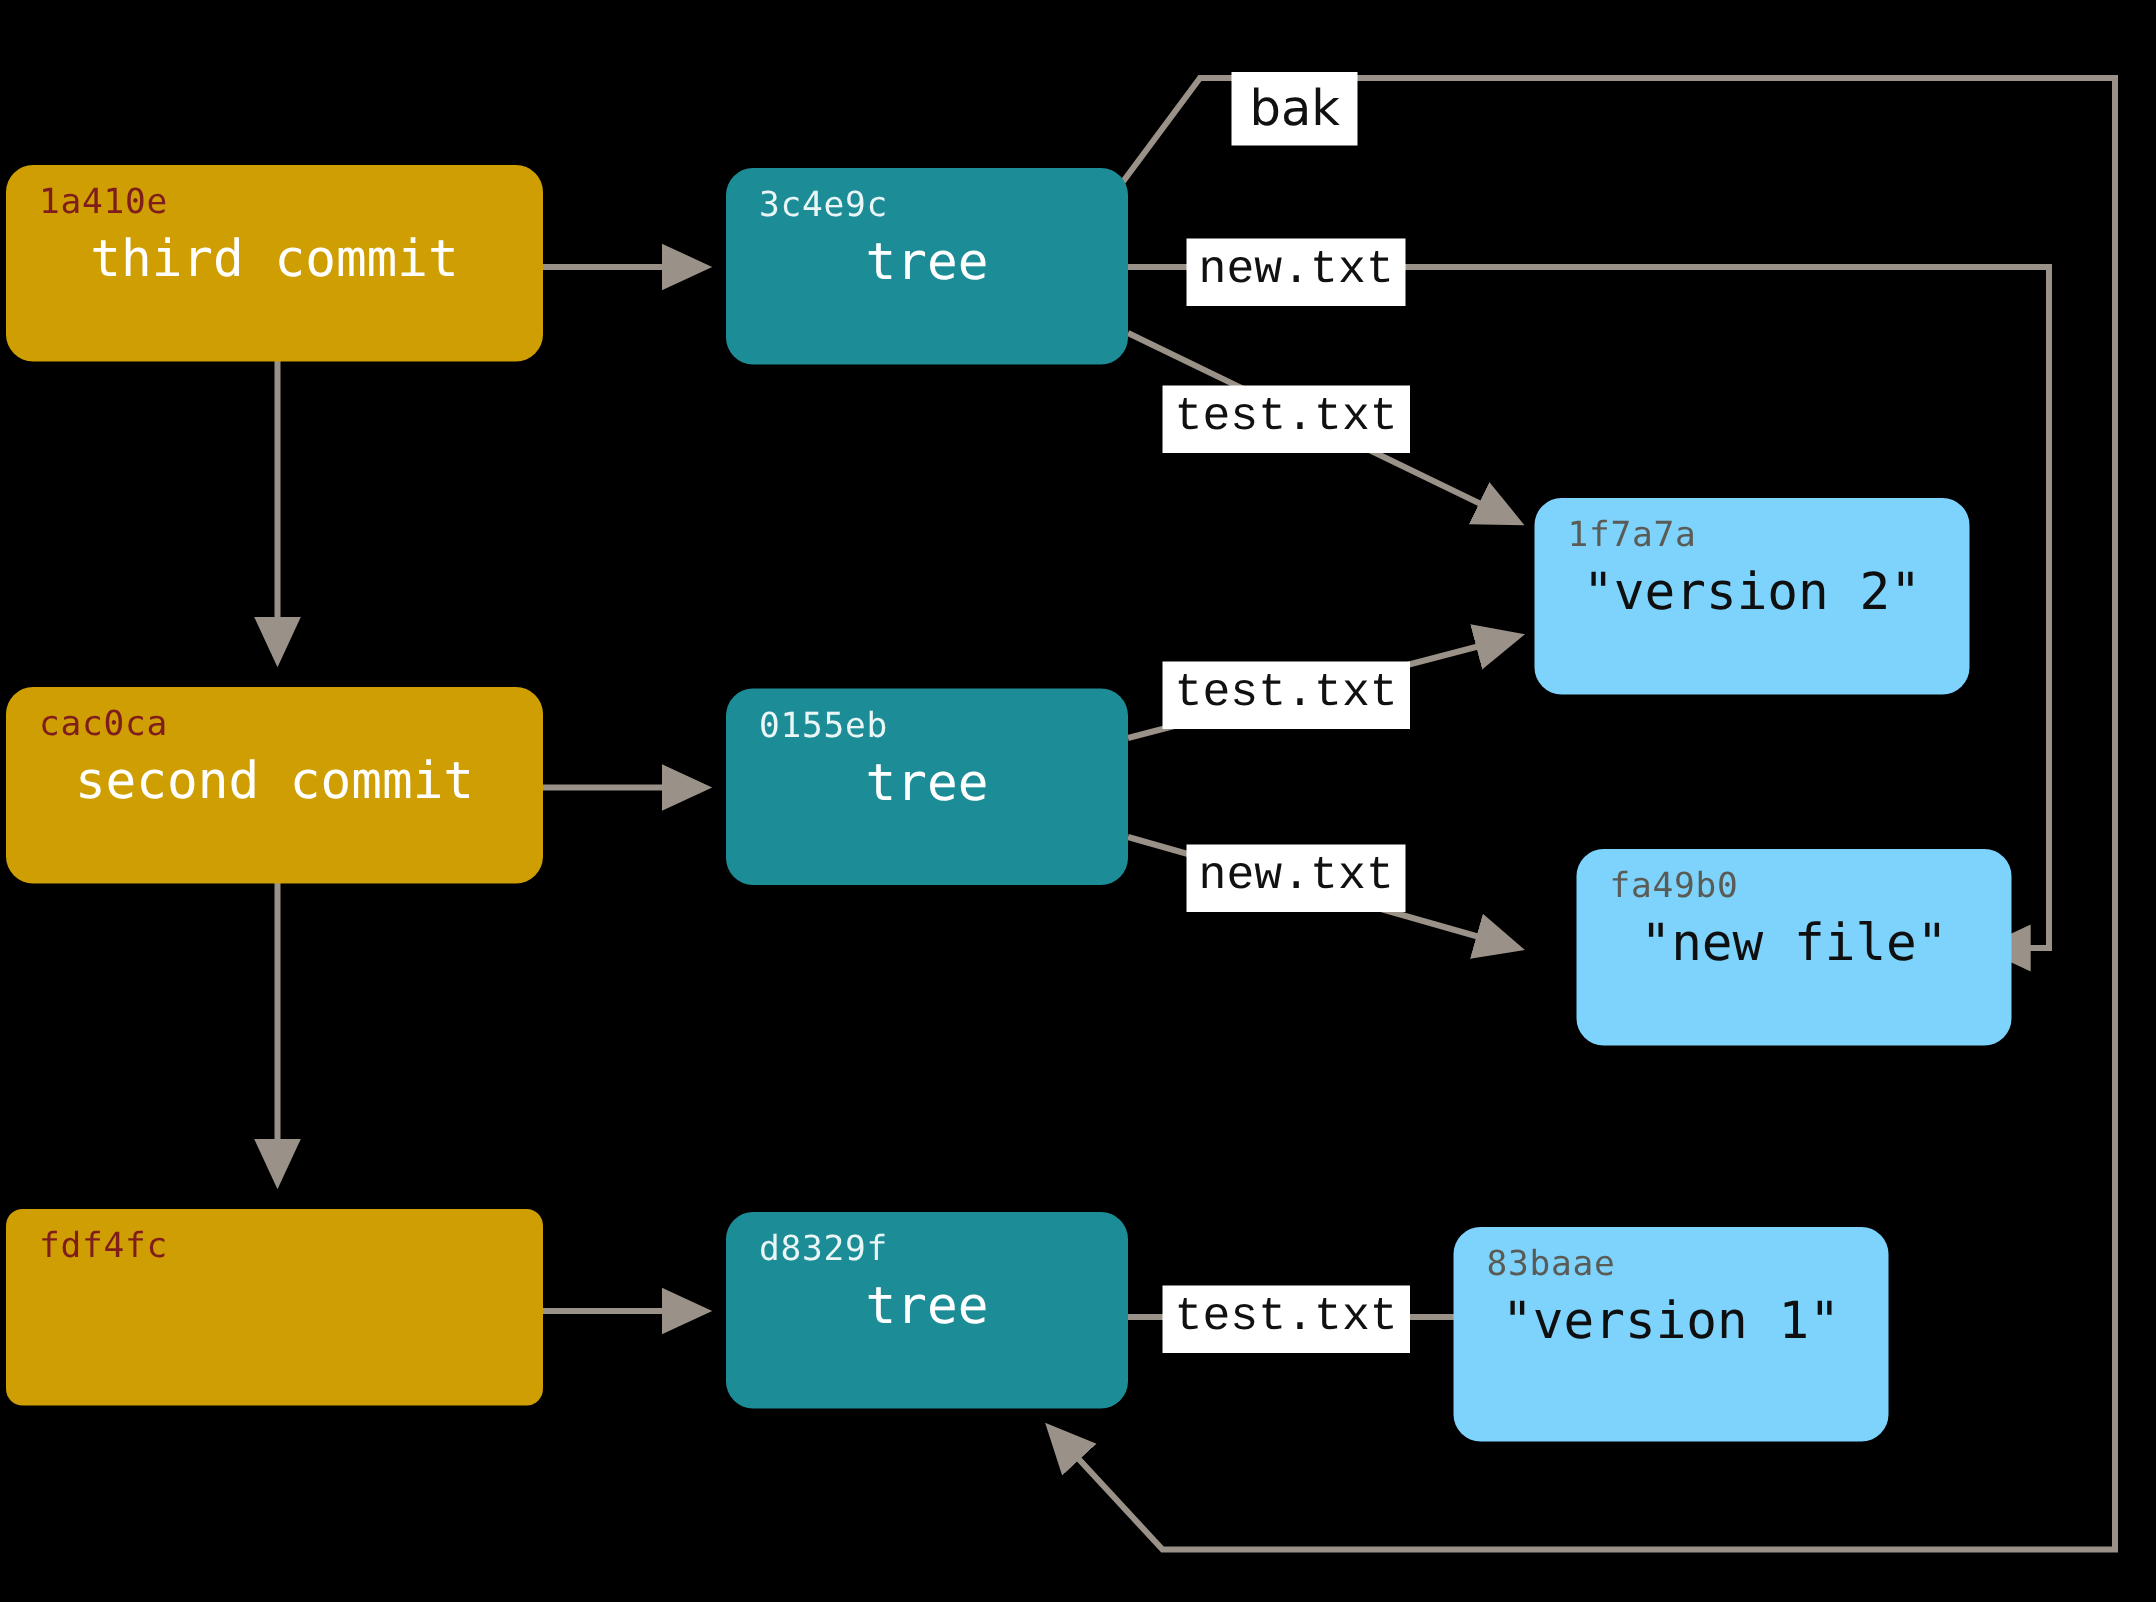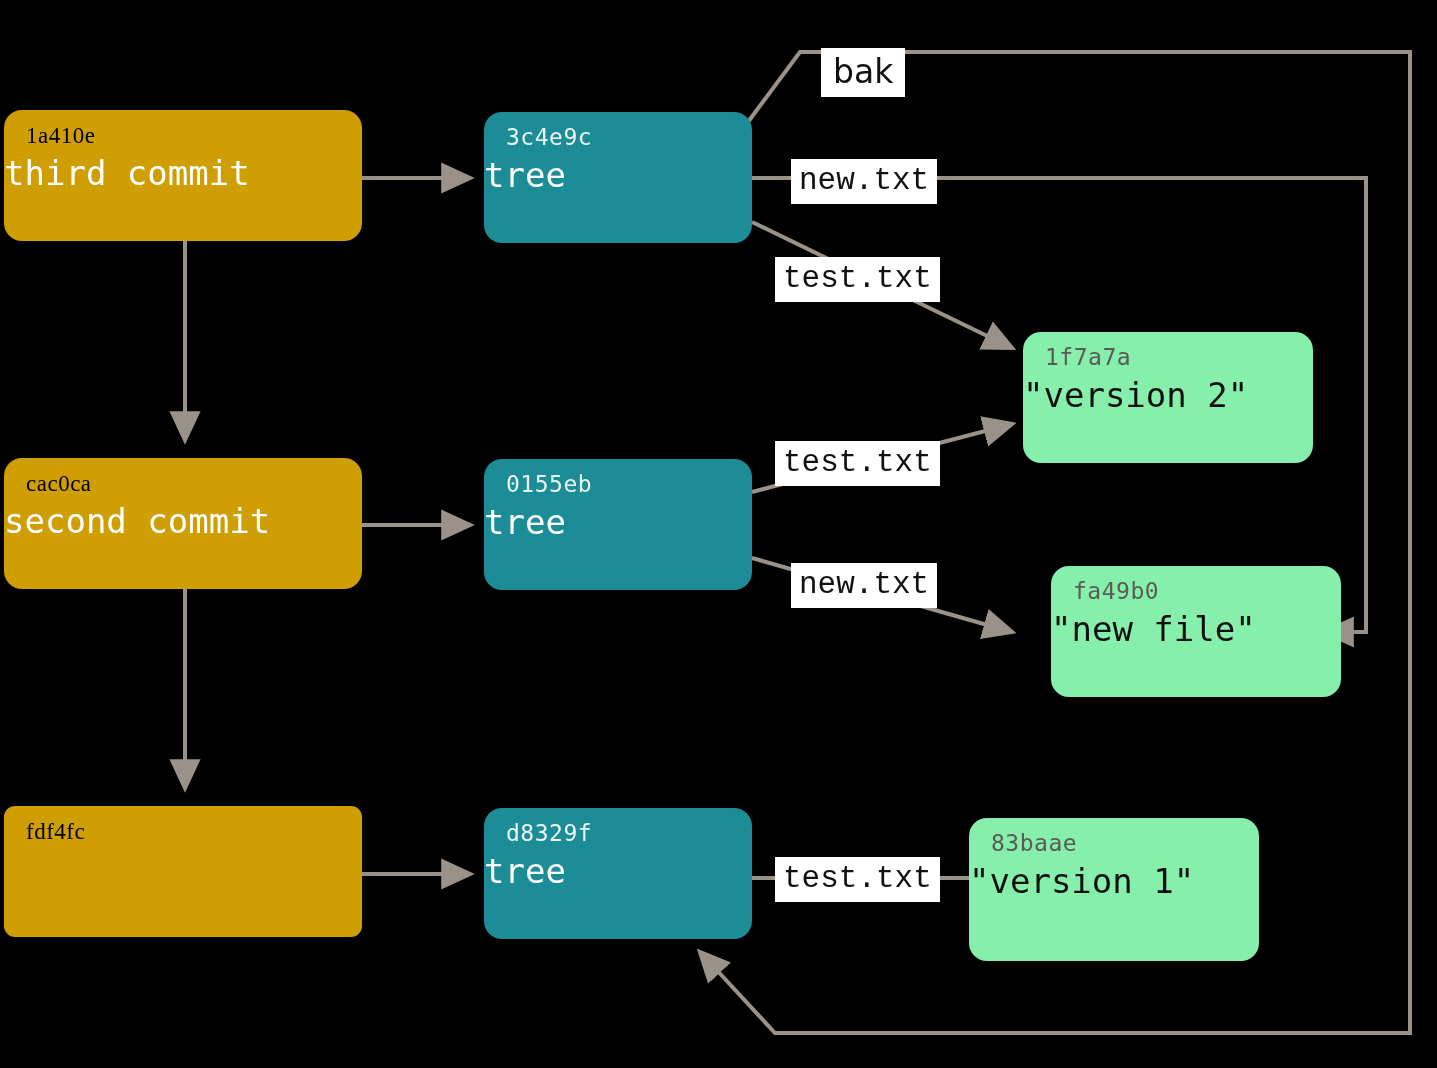--- a/index.html
+++ b/index.html
@@ -12,34 +12,34 @@
   svg.edges{position:absolute;left:0;top:0;width:1437px;height:1068px;}
 
   .node{position:absolute;border-radius:18px;box-sizing:border-box;
         display:block;overflow:hidden;}
   .node .hash{
     position:absolute;left:22px;top:14px;
     font-size:23px;letter-spacing:0.5px;line-height:1;
     font-family:"DejaVu Sans Mono","Liberation Mono",monospace;
   }
   .node .title{
-    position:absolute;left:0;right:0;top:44px;text-align:left;
+    position:absolute;left:0;right:0;top:44px;text-align:center;
     font-size:34px;line-height:1.15;white-space:pre;
     font-family:"DejaVu Sans Mono","Liberation Mono",monospace;
   }
 
   .commit{background:#ce9e02;}
-  .commit .hash{color:#000000;font-family:Liberation Serif, serif;}
+  .commit .hash{color:#7f1d1d;}
   .commit .title{color:#ffffff;}
 
   .tree{background:#1c8c96;}
   .tree .hash{color:#eaf6f6;}
   .tree .title{color:#ffffff;}
 
-  .blob{background:#86efac;}
+  .blob{background:#7dd3fc;}
   .blob .hash{color:#5b5b55;}
   .blob .title{color:#0f0f0f;}
 
   .edge-label{
     position:absolute;background:#ffffff;color:#111111;
     font-size:31px;line-height:1;padding:6px 8px 8px 8px;white-space:pre;
     font-family:Liberation Mono, monospace;
   }
   .edge-label.sans{
     font-family:"DejaVu Sans","Liberation Sans",sans-serif;

